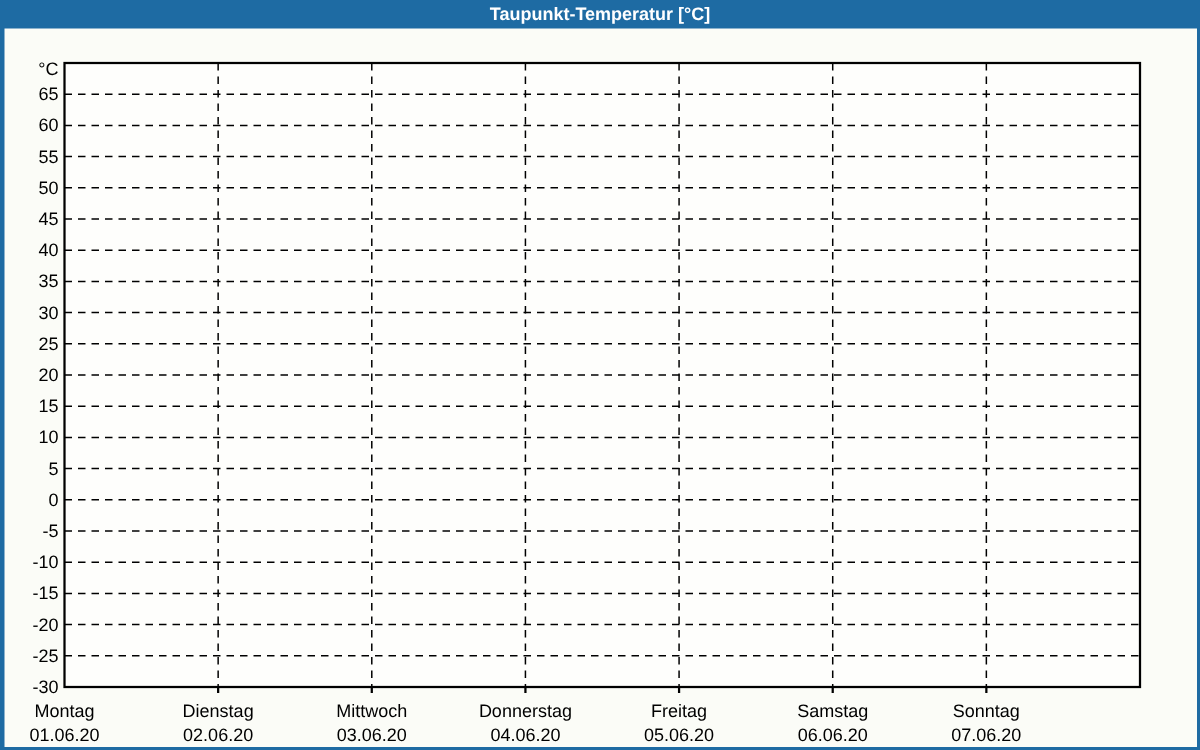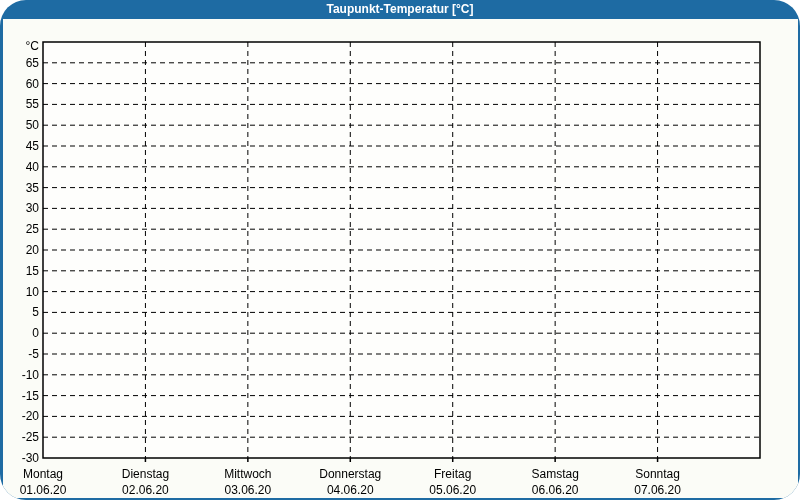--- a/index.html
+++ b/index.html
@@ -7,21 +7,20 @@
     font-family: "Liberation Sans", sans-serif;
     background: #ffffff;
   }
   .window {
     position: relative;
     width: 800px;
     height: 500px;
     box-sizing: border-box;
     background: #1e6ba3; 
     overflow: hidden;
-    border-radius: 26px;
   }
   .titlebar {
     height: 19px;
     line-height: 19px;
     text-align: center;
     color: #ffffff;
     font-size: 12px;
     font-weight: bold;
     white-space: nowrap;
   }

